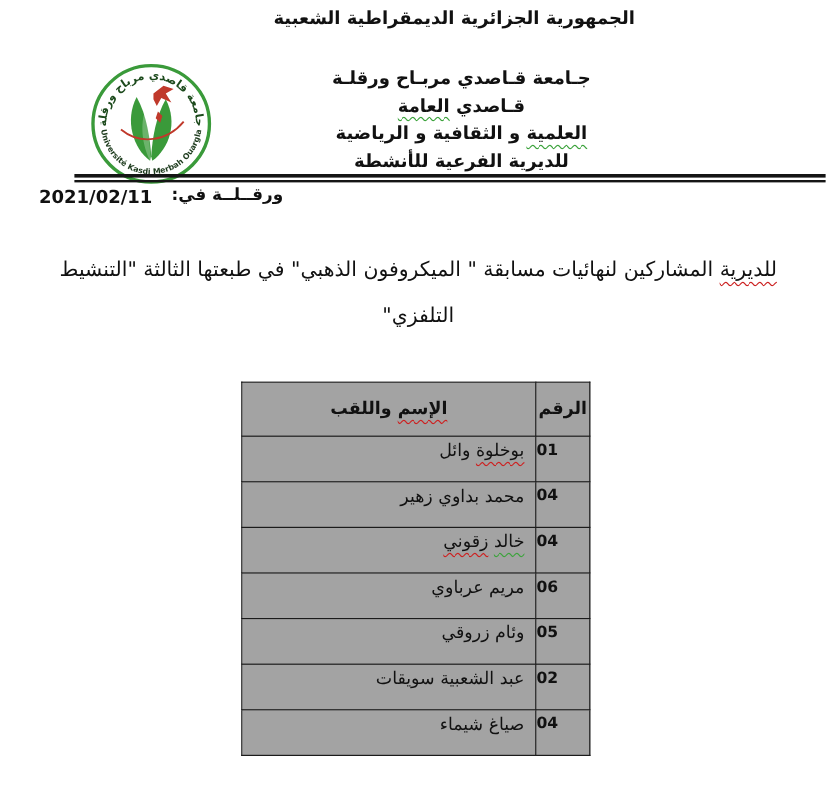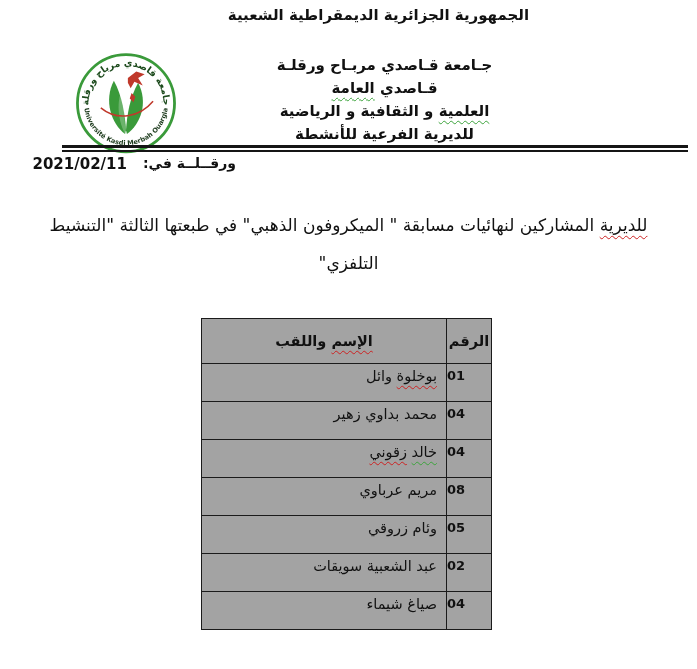--- a/index.html
+++ b/index.html
@@ -126,21 +126,21 @@
         </tr>
         <tr>
           <td class="num-cell">04</td>
           <td class="name-cell"><span>محمد بداوي زهير</span></td>
         </tr>
         <tr>
           <td class="num-cell">04</td>
           <td class="name-cell"><span class="sq-green">خالد</span><span> </span><span class="sq-red">زقوني</span></td>
         </tr>
         <tr>
-          <td class="num-cell">08</td>
+          <td class="num-cell">06</td>
           <td class="name-cell"><span>مريم عرباوي</span></td>
         </tr>
         <tr>
           <td class="num-cell">05</td>
           <td class="name-cell"><span>وئام زروقي</span></td>
         </tr>
         <tr>
           <td class="num-cell">02</td>
           <td class="name-cell"><span>عبد الشعبية سويقات</span></td>
         </tr>

